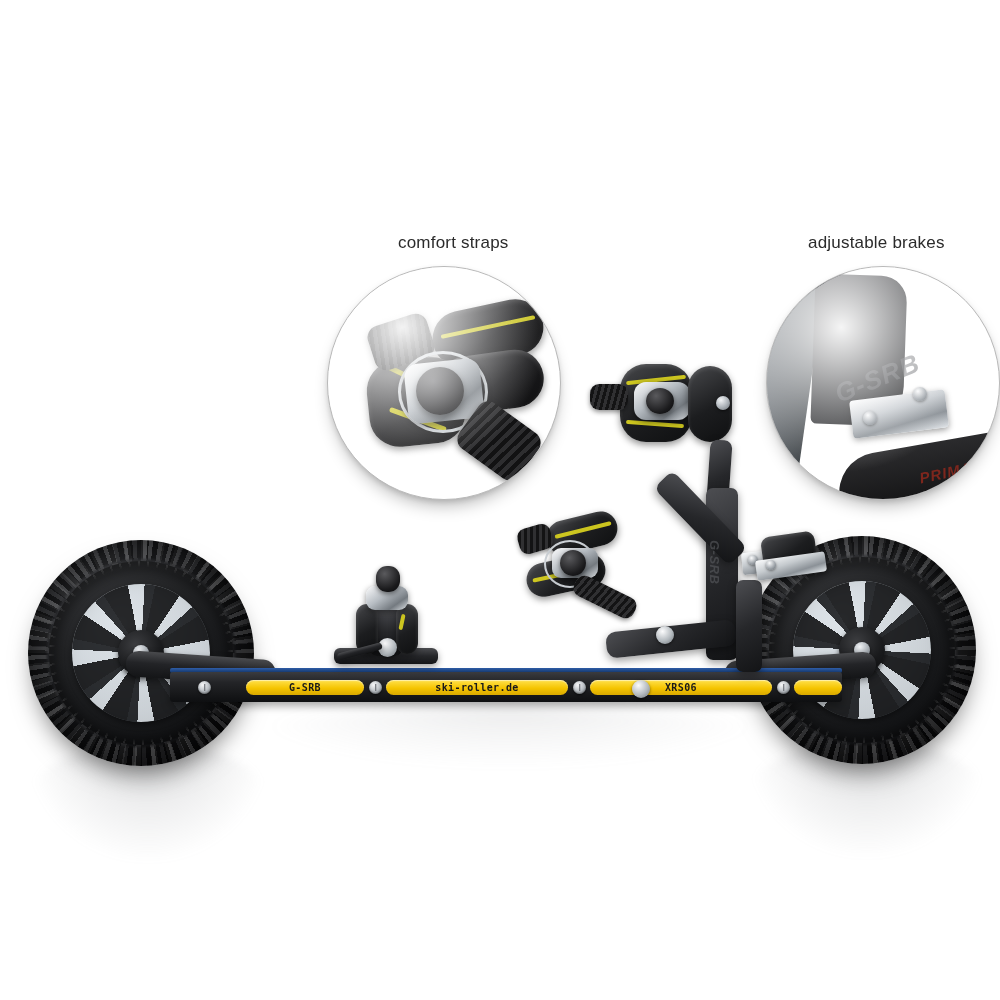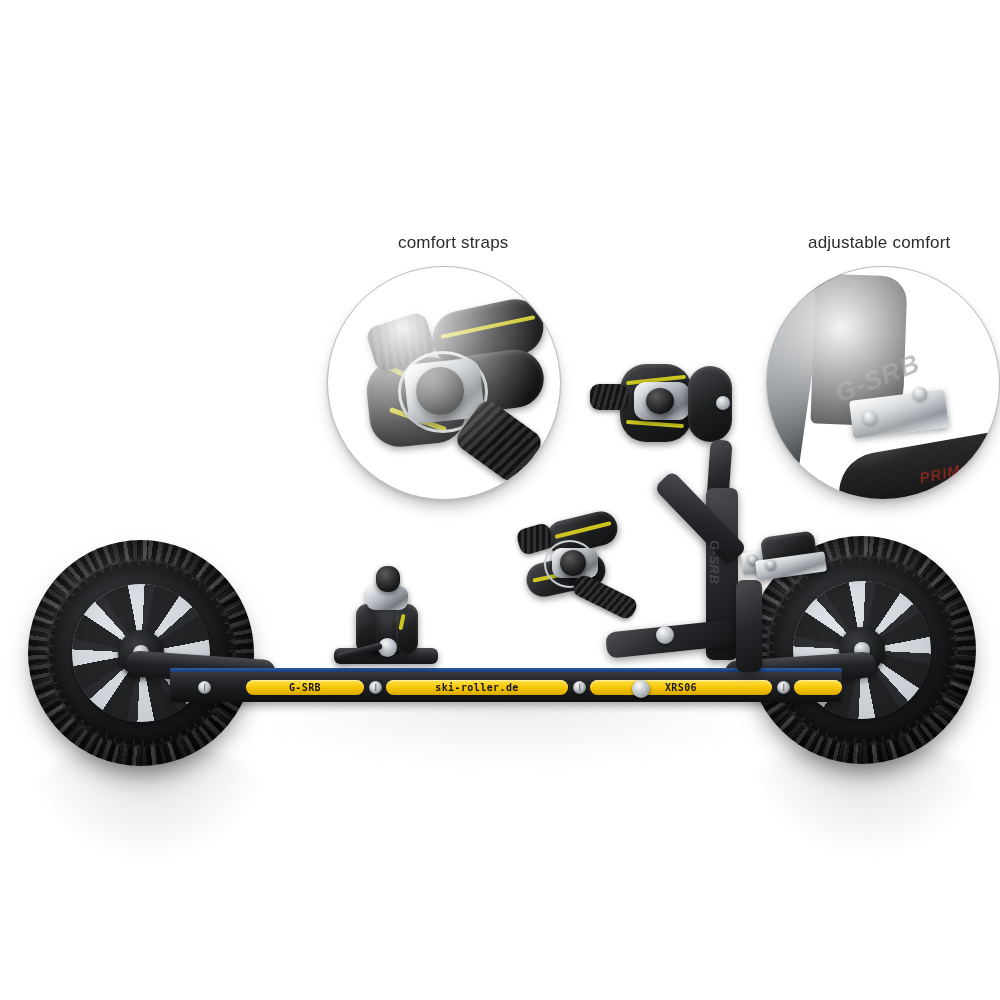--- a/index.html
+++ b/index.html
@@ -306,21 +306,21 @@
       <div class="sc-stripe" style="left:60px;top:150px;width:60px;height:4.5px;transform:rotate(20deg);"></div>
       <div class="sc-rib" style="left:42px;top:52px;width:62px;height:46px;transform:rotate(-18deg);"></div>
       <div class="sc-ring" style="left:70px;top:84px;width:84px;height:76px;"></div>
       <div class="sc-buckle" style="left:78px;top:94px;width:76px;height:60px;transform:rotate(-6deg);"></div>
       <div class="sc-knob" style="left:88px;top:100px;width:48px;height:48px;"></div>
       <div class="sc-rib" style="left:134px;top:146px;width:74px;height:56px;transform:rotate(36deg);"></div>
     </div>
     <div class="mag-gloss"></div>
   </div>
 
-  <div class="callout-label" id="lbl-brakes">adjustable comfort</div>
+  <div class="callout-label" id="lbl-brakes">adjustable brakes</div>
 
   <div class="magnifier" id="mag-brakes">
     <div class="mag-inner">
       <div class="bk-body" style="left:-10px;top:0px;width:56px;height:200px;transform:skewX(-8deg);
                   background:linear-gradient(100deg,#9ba0a5,#6d7277 50%,#3d4246);"></div>
       <div class="bk-body" style="left:46px;top:8px;width:92px;height:150px;
                   border-radius:8px 26px 40px 6px;transform:rotate(2deg);"></div>
       <span class="bk-emboss" style="left:66px;top:96px;transform:rotate(-22deg);">G-SRB</span>
       <div class="bk-alu" style="left:84px;top:128px;width:96px;height:38px;transform:rotate(-7deg);"></div>
       <div class="bk-screw" style="left:96px;top:144px;width:14px;height:14px;"></div>

